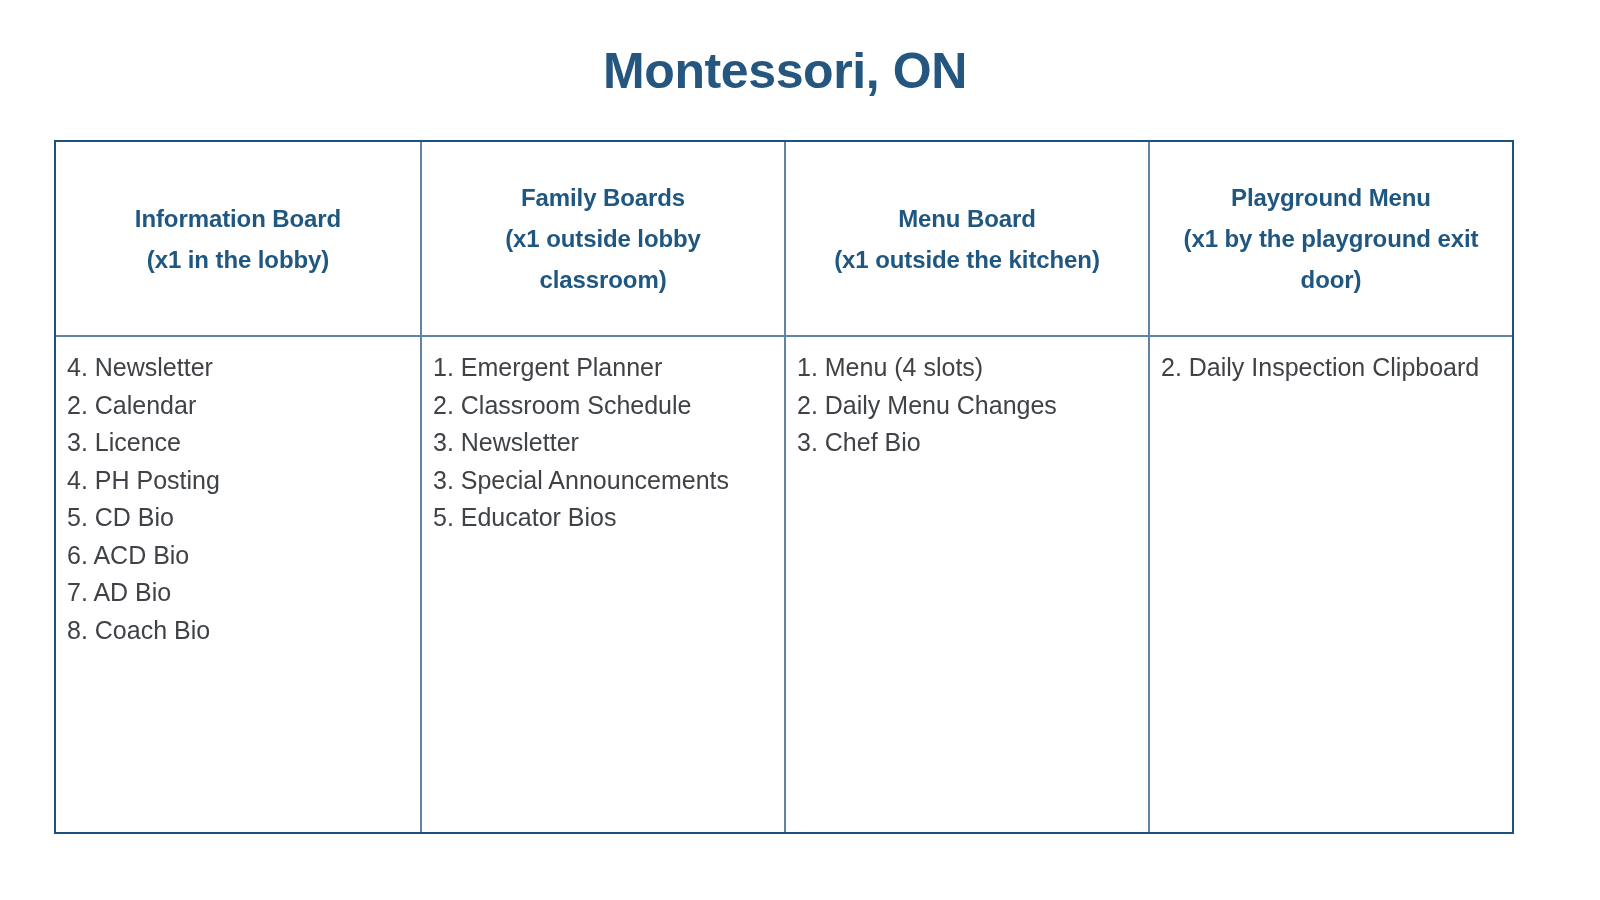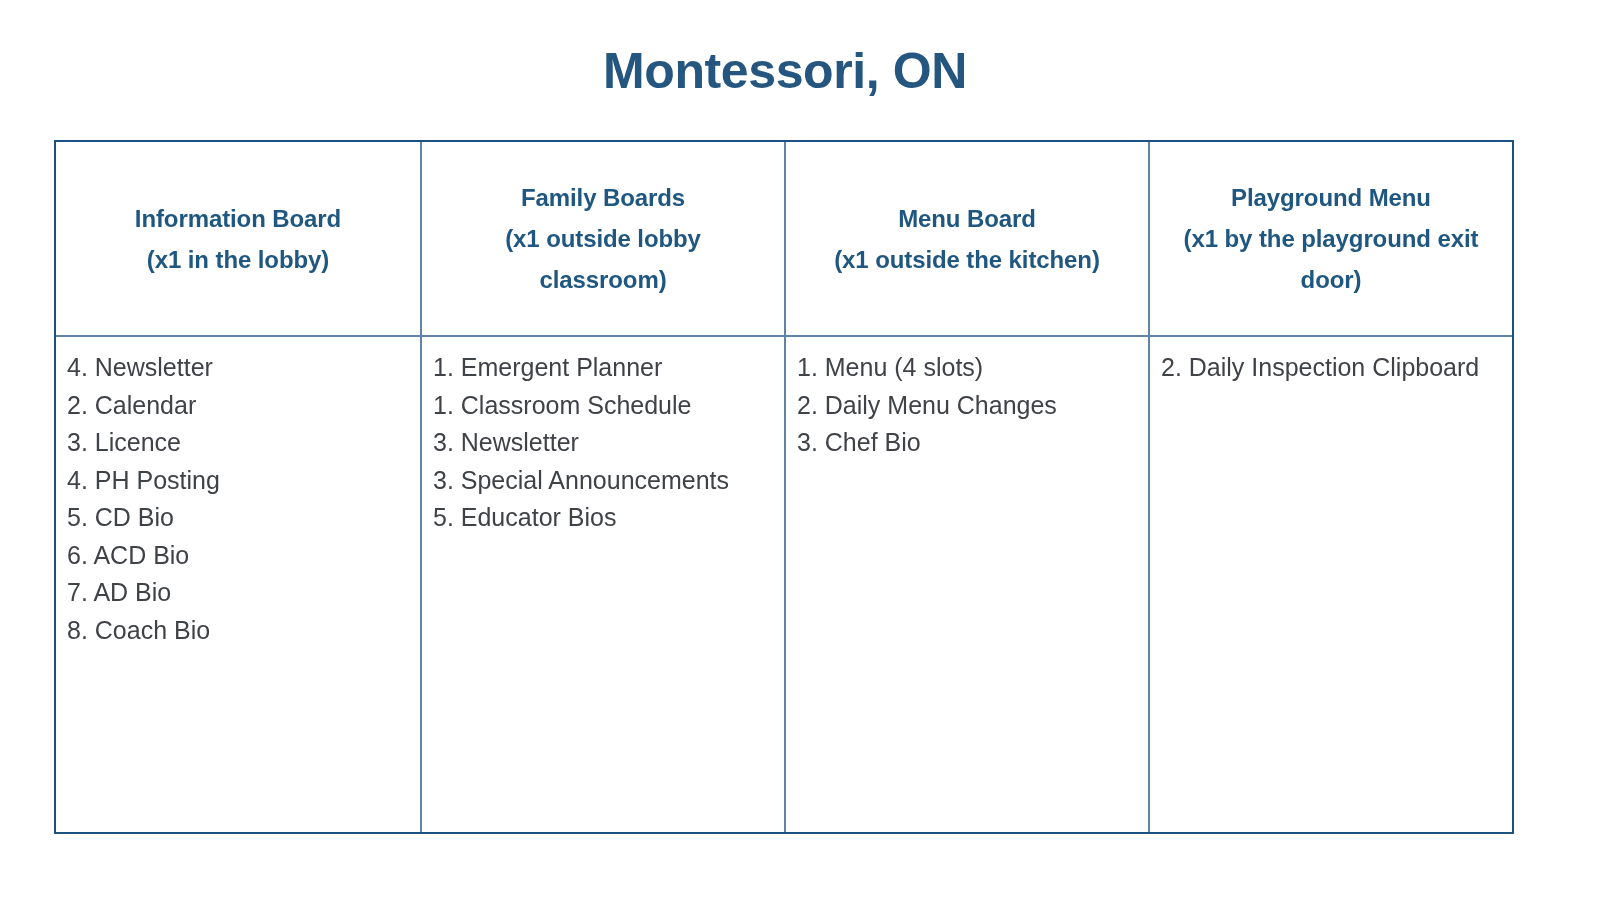--- a/index.html
+++ b/index.html
@@ -224,21 +224,21 @@
               <li>7. AD Bio</li>
               <li>8. Coach Bio</li>
             </ul>
           </div>
         </div>
 
         <div class="col col-2">
           <div class="body-cell">
             <ul class="item-list">
               <li>1. Emergent Planner</li>
-              <li>1. Classroom Schedule</li>
+              <li>2. Classroom Schedule</li>
               <li>3. Newsletter</li>
               <li>3. Special Announcements</li>
               <li>5. Educator Bios</li>
             </ul>
           </div>
         </div>
 
         <div class="col col-3">
           <div class="body-cell">
             <ul class="item-list">

